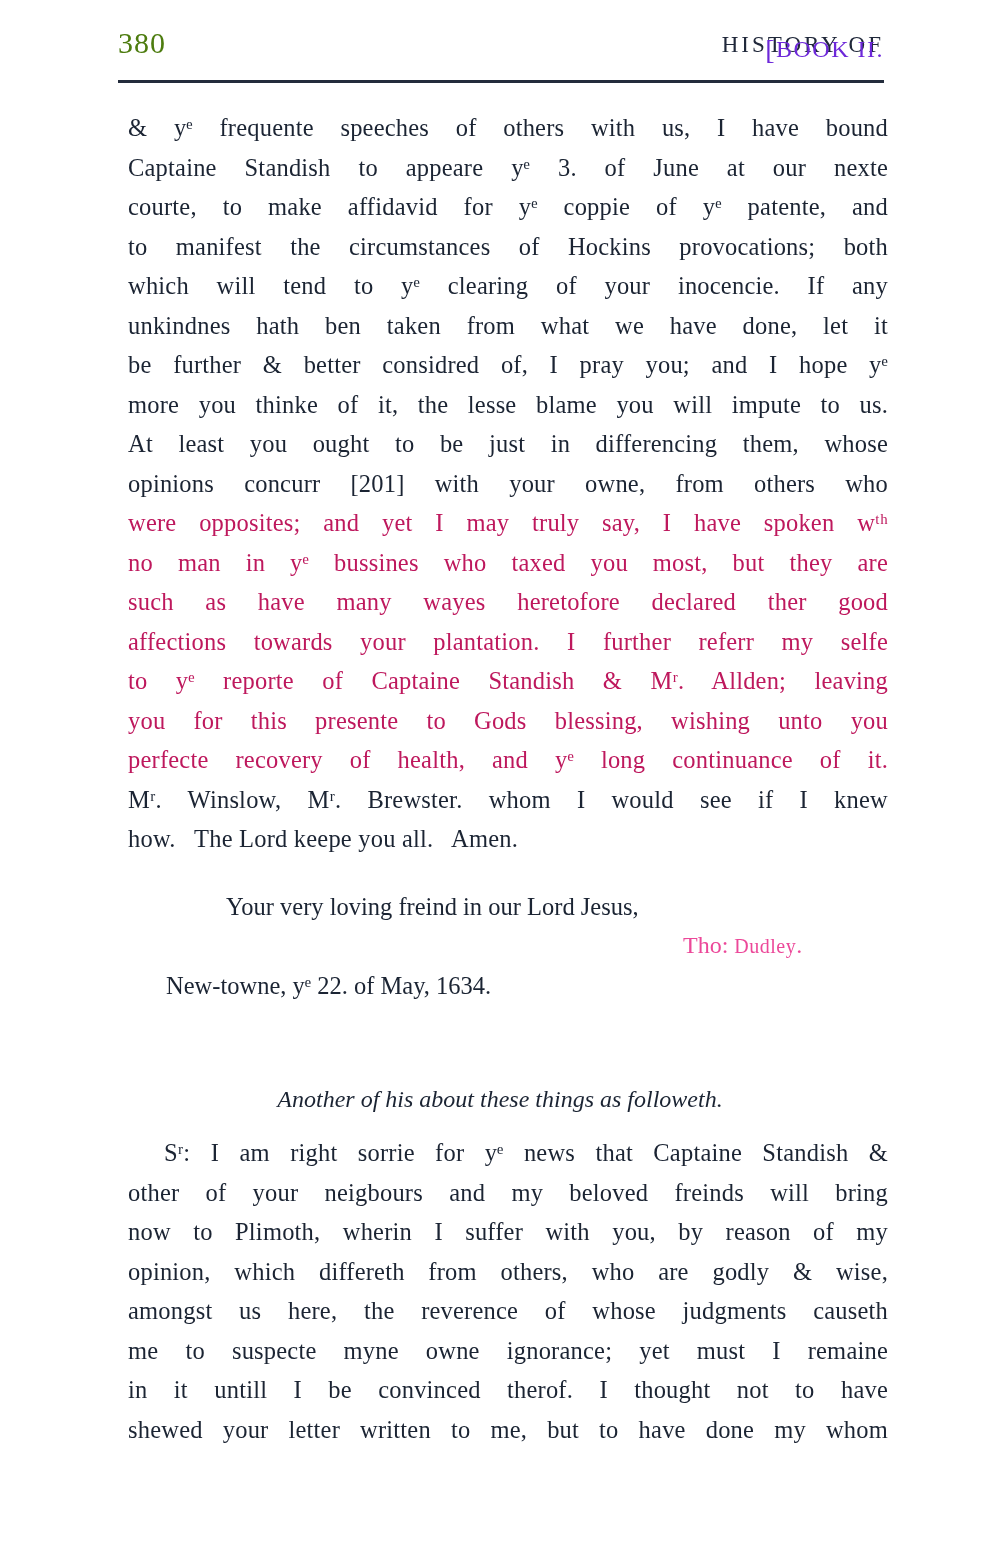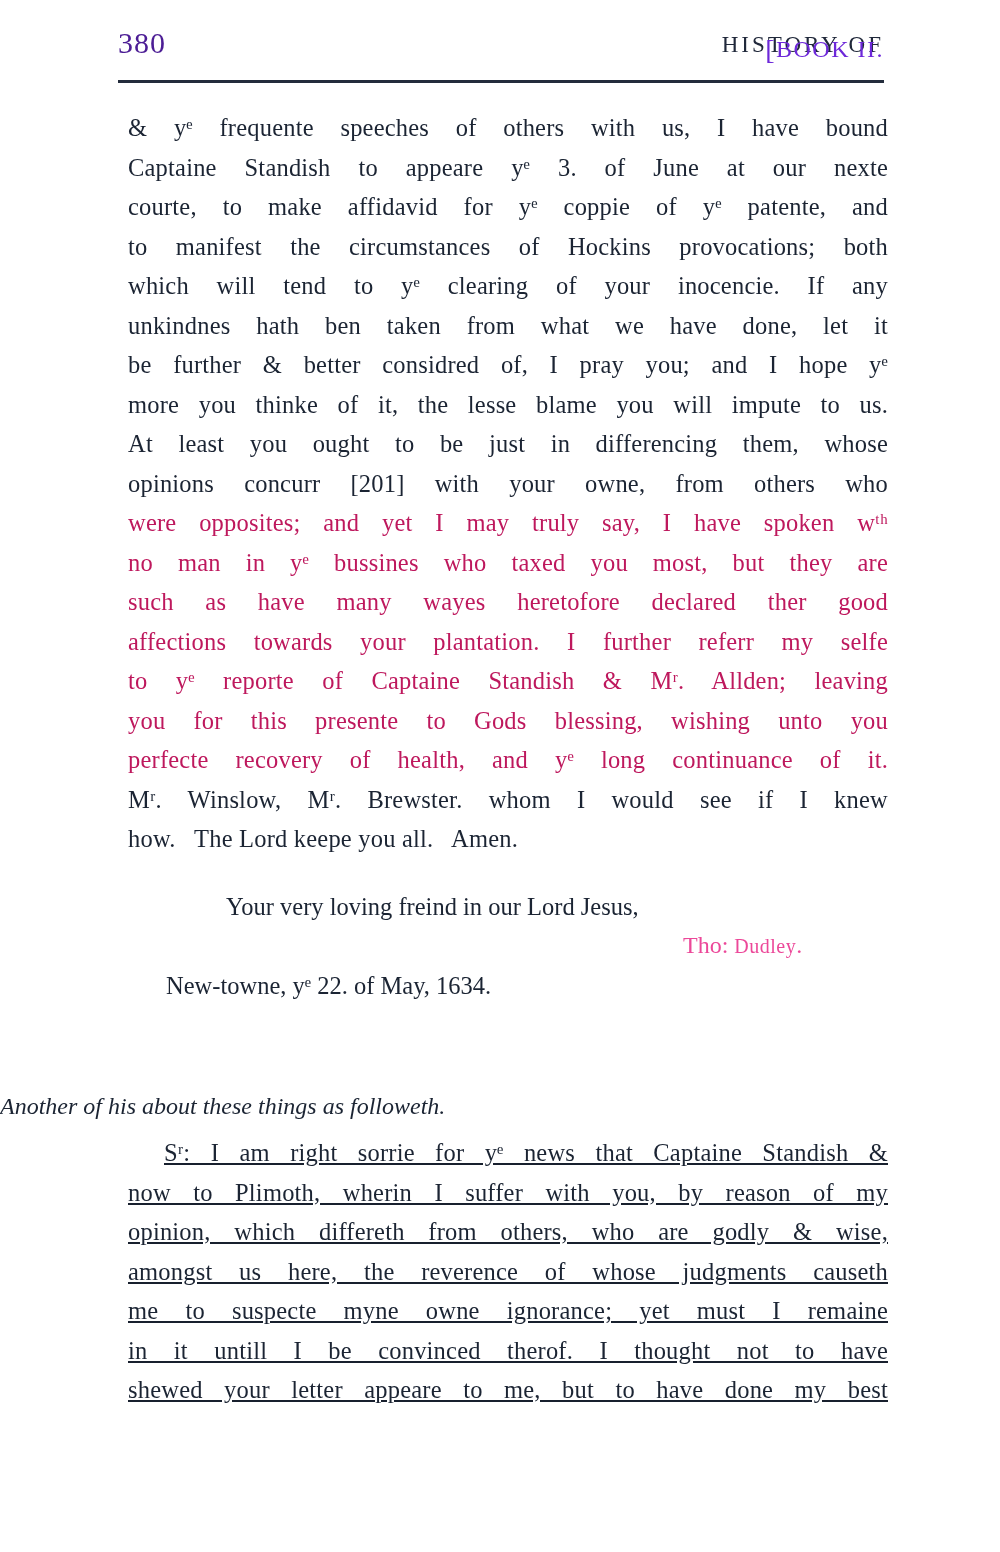--- a/index.html
+++ b/index.html
@@ -29,21 +29,21 @@
     top: 26px;
     width: 766px;
     height: 42px;
   }
   .page-number {
     position: absolute;
     left: 0;
     top: 0;
     font-size: 30px;
     letter-spacing: 1px;
-    color: #4c1d95;
+    color: #4d7c0f;
   }
   .head-title {
     position: absolute;
     left: 0;
     right: 0;
     top: 6px;
     text-align: right;
     font-size: 23px;
     letter-spacing: 3px;
     color: #20283a;
@@ -115,32 +115,30 @@
     top: 972px;
     font-size: 24.5px;
     color: #1b2433;
     white-space: pre;
   }
   .section-head {
     position: absolute;
     left: 0;
     top: 1086px;
     width: 1000px;
-    text-align: left;
+    text-align: center;
     font-style: italic;
     font-size: 24px;
     color: #1b2433;
-    margin-top: 7px;
   }
   .body-block-2 {
     position: absolute;
     left: 128px;
     top: 1133px;
     width: 760px;
-    text-decoration: underline;
   }
   .indent {
     text-indent: 36px;
   }
   .faint {
     color: #be185d;
   }
 </style>
 </head>
 <body>
@@ -179,21 +177,22 @@
   <div class="closing">Your very loving freind in our Lord Jesus,</div>
 
   <div class="signature"><span>Tho</span><span>:</span> <span class="sc">Dudley</span><span>.</span></div>
 
   <div class="dateline">New-towne, yᵉ 22. of May, 1634.</div>
 
   <div class="section-head">Another of his about these things as followeth.</div>
 
   <div class="body-block-2">
     <div class="line just-spread indent">Sʳ: I am right sorrie for yᵉ news that Captaine Standish &amp;</div>
+    <div class="line just-spread">other of your neigbours and my beloved freinds will bring</div>
     <div class="line just-spread">now to Plimoth, wherin I suffer with you, by reason of my</div>
     <div class="line just-spread">opinion, which differeth from others, who are godly &amp; wise,</div>
     <div class="line just-spread">amongst us here, the reverence of whose judgments causeth</div>
     <div class="line just-spread">me to suspecte myne owne ignorance; yet must I remaine</div>
     <div class="line just-spread">in it untill I be convinced therof.  I thought not to have</div>
-    <div class="line just-spread">shewed your letter appeare to me, but to have done my best</div>
+    <div class="line just-spread">shewed your letter written to me, but to have done my whom</div>
   </div>
 
 </div>
 
 </body></html>

